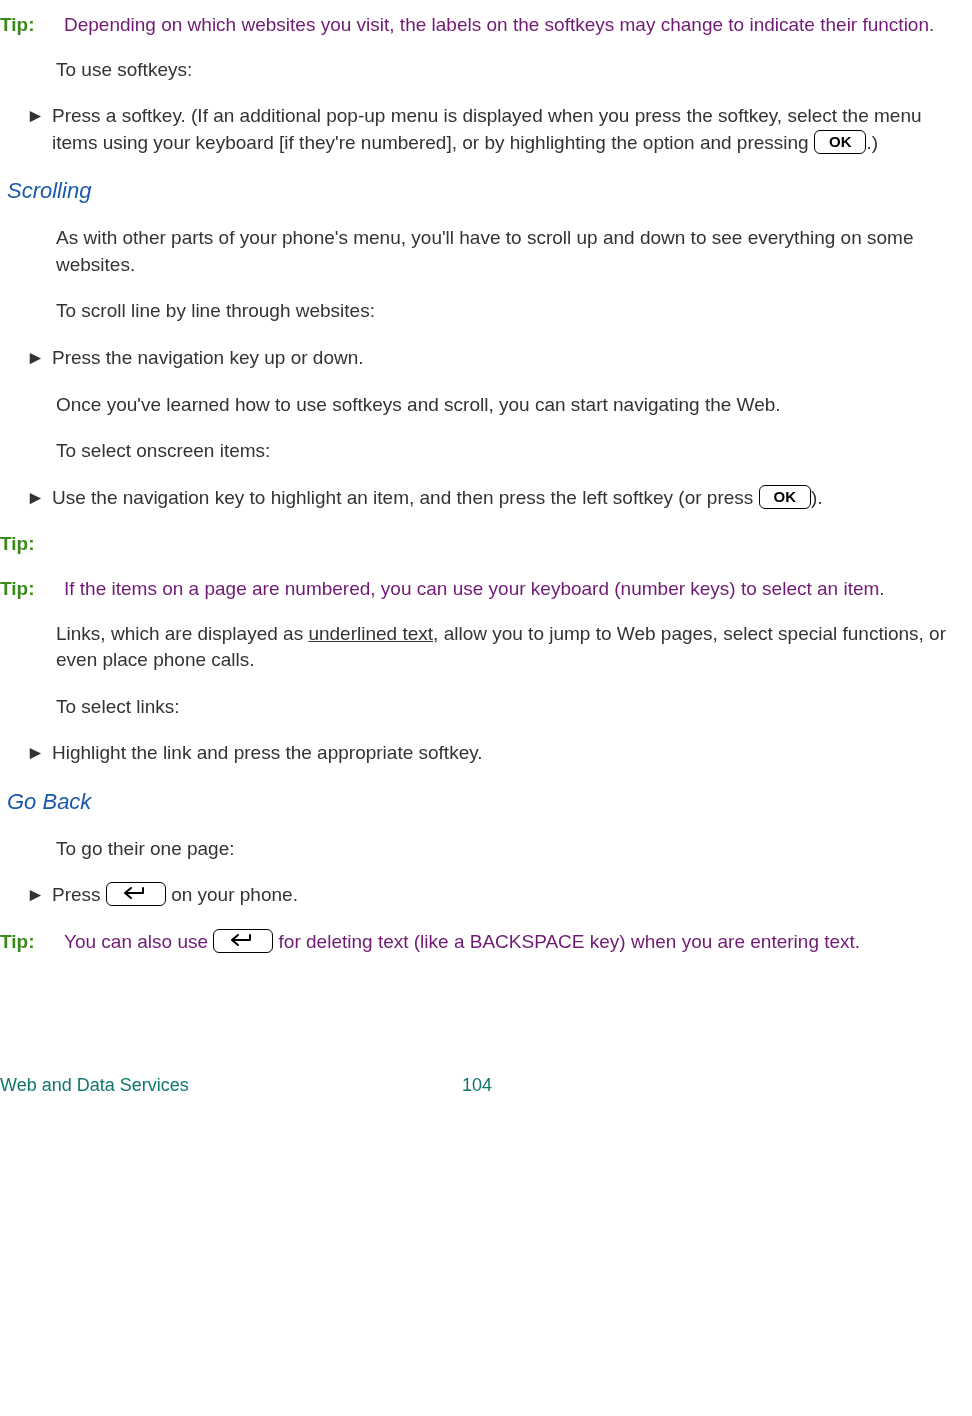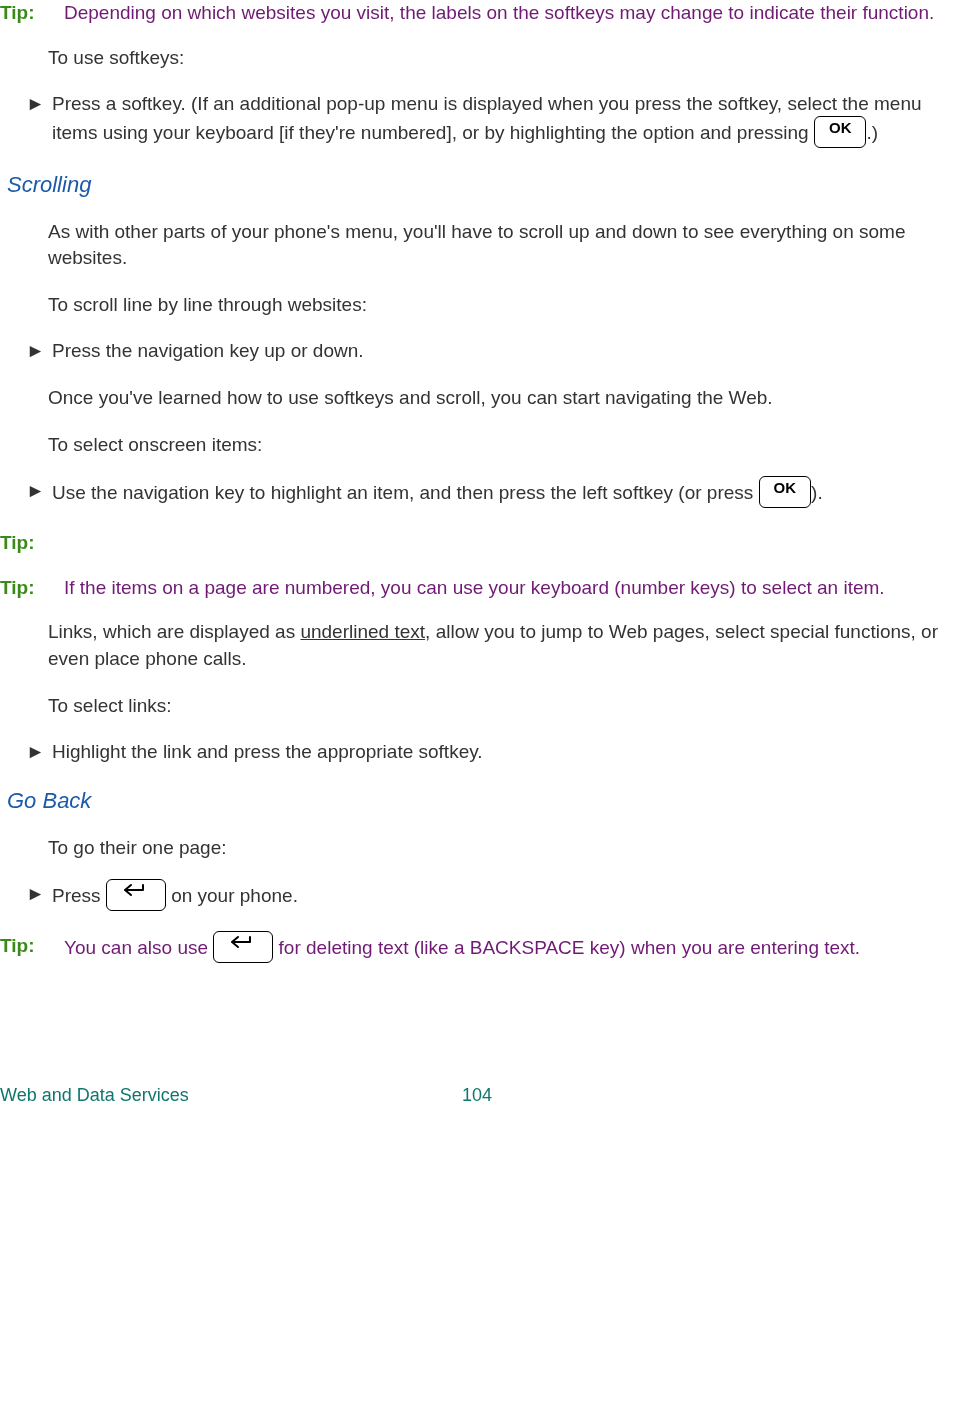--- a/index.html
+++ b/index.html
@@ -9,33 +9,33 @@
       color: #333;
       margin: 0;
       padding: 0 18px 0 0;
       width: 972px;
       line-height: 1.4;
     }
     .content { padding-bottom: 60px; }
     .tip-block {
       display: flex;
       align-items: flex-start;
-      margin: 0 0 18px 0;
+      margin: 12px 0 18px 0;
     }
     .tip-label {
       color: #3a8a1a;
       font-weight: bold;
       min-width: 64px;
       flex-shrink: 0;
     }
     .tip-body {
       color: #701a75;
     }
     .para {
-      margin: 0 0 20px 8px;
+      margin: 0 0 20px 16px;
       padding-left: 40px;
     }
     .bullet-block {
       display: flex;
       align-items: flex-start;
       margin: 0 0 20px 0;
       padding-left: 26px;
     }
     .bullet-marker {
       min-width: 26px;
@@ -53,21 +53,21 @@
     .key-cap {
       display: inline-block;
       border: 1.5px solid #000;
       border-radius: 6px;
       padding: 0 14px;
       font-family: Arial, Helvetica, sans-serif;
       font-weight: bold;
       font-size: 15px;
       font-style: normal;
       line-height: 22px;
-      height: 32px;
+      height: 24px;
       vertical-align: middle;
       background: #fff;
       color: #000;
       position: relative;
       top: -2px;
       text-align: center;
     }
     .key-cap svg { display: block; }
     .underline { text-decoration: underline; }
     .footer {

